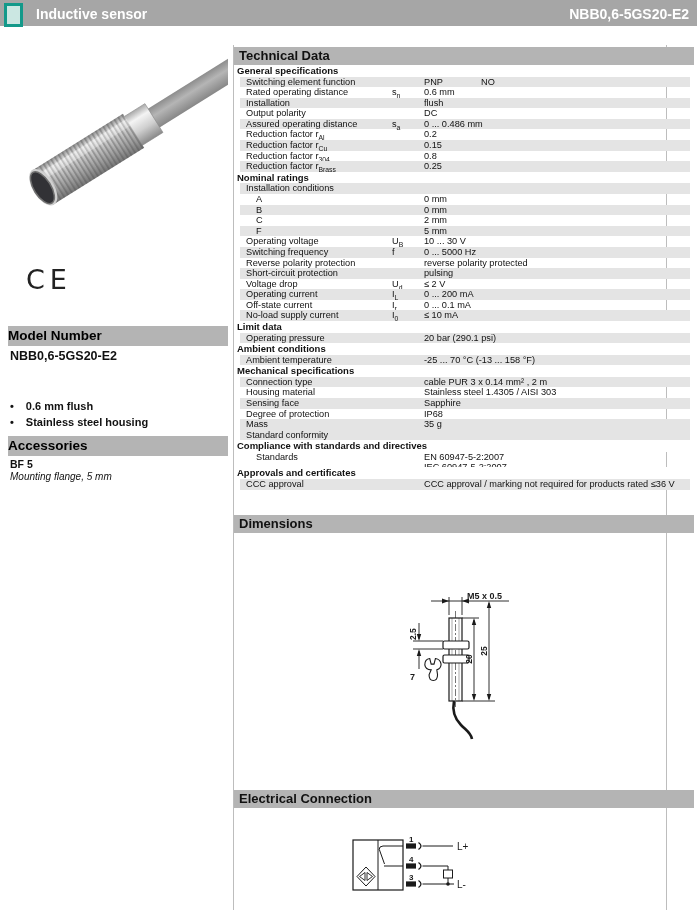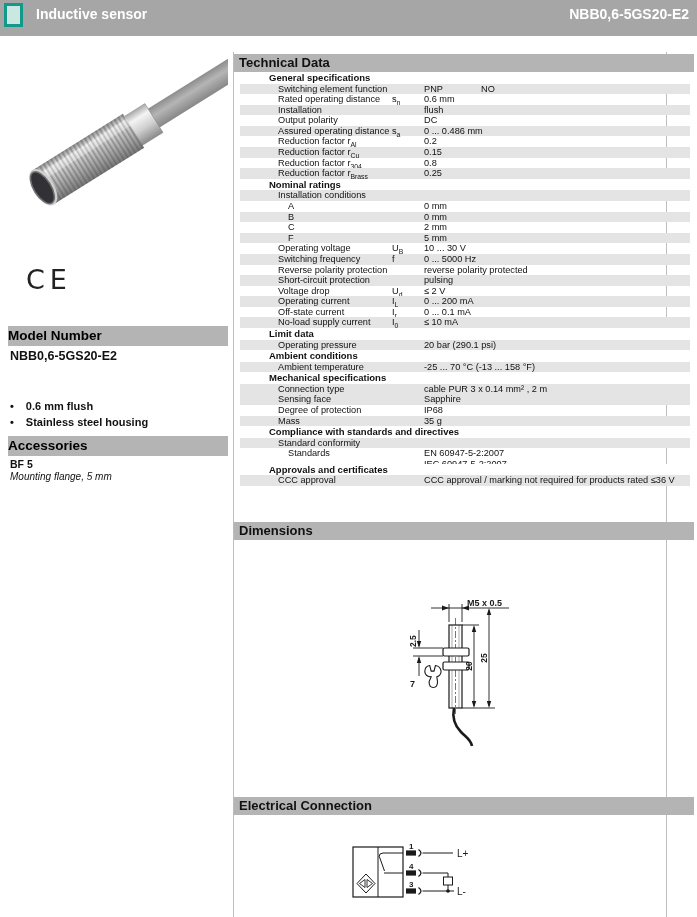--- a/index.html
+++ b/index.html
@@ -1,45 +1,45 @@
 <!DOCTYPE html>
 <html><head>
 <meta charset="utf-8">
 <style>
   html,body{margin:0;padding:0;}
   body{
     width:697px;height:917px;position:relative;overflow:hidden;
     background:#ffffff;font-family:"Liberation Sans",sans-serif;color:#111;
   }
   
-  .topbar{position:absolute;left:0;top:0;width:697px;height:36px;background:#a6a6a6;}
+  .topbar{position:absolute;left:0;top:0;width:697px;height:26px;background:#a6a6a6;}
   .topbar .sq{position:absolute;left:4px;top:3px;width:19px;height:24px;background:#cbe7e2;border:3px solid #13998a;box-sizing:border-box;}
   .topbar .ttl{position:absolute;left:36px;top:6px;font-size:14px;font-weight:bold;color:#ffffff;}
   .topbar .mdl{position:absolute;right:8px;top:6px;font-size:14px;font-weight:bold;color:#ffffff;}
   
   .leftcol{position:absolute;left:8px;top:38px;width:220px;height:879px;}
   .photo{position:absolute;left:0;top:17px;width:220px;height:250px;}
   .cemark{position:absolute;left:18px;top:226px;font-family:"DejaVu Sans",sans-serif;font-size:27px;letter-spacing:5px;color:#222;}
   .bar{position:absolute;left:0;width:220px;height:20px;background:#b4b4b4;font-size:13.5px;font-weight:bold;line-height:20px;box-sizing:border-box;color:#000;}
   .mn-bar{top:288px;} .ft-bar{top:338px;} .ac-bar{top:398px;}
   .mn-val{position:absolute;left:2px;top:311px;font-size:12.5px;font-weight:bold;}
   .features{position:absolute;left:2px;top:360px;font-size:11px;font-weight:bold;}
   .features .fi{display:flex;gap:12px;line-height:16px;}
   .features .dot{font-size:11px;}
   .acc-name{position:absolute;left:2px;top:420px;font-size:10.5px;font-weight:bold;}
   .acc-desc{position:absolute;left:2px;top:433px;font-size:10px;font-style:italic;}
   
-  .rightcol{position:absolute;left:233px;top:52px;width:434px;height:865px;border-left:1px solid #bdbdbd;border-right:1px solid #bdbdbd;box-sizing:border-box;}
+  .rightcol{position:absolute;left:233px;top:45px;width:434px;height:865px;border-left:1px solid #bdbdbd;border-right:1px solid #bdbdbd;box-sizing:border-box;}
   .secbar{position:absolute;left:0;width:460px;height:18px;background:#b4b4b4;font-size:13px;font-weight:bold;line-height:18px;padding-left:5px;box-sizing:border-box;}
   .td-bar{top:2px;} .dim-bar{top:470px;} .el-bar{top:745px;}
   
   .ttable{position:absolute;left:0;top:20px;width:460px;}
   .trow{position:relative;margin:0 4px 0 6px;min-height:10.6px;line-height:10.6px;font-size:9.2px;}
   .trow.sh{background:#e4e4e4;}
-  .trow .lbl{display:inline-block;padding-left:6px;margin-left:32px;}
+  .trow .lbl{display:inline-block;padding-left:6px;}
   .trow.ind .lbl{padding-left:16px;}
   .trow .sym{position:absolute;left:152px;top:0;}
   .trow .val{position:absolute;left:184px;top:0;white-space:pre-line;}
   .trow .val2{position:absolute;left:241px;top:0;}
   .trow.sec{background:#fff;font-size:9.5px;font-weight:bold;min-height:11.5px;line-height:11.5px;margin:0 4px 0 3px;}
   .trow.sec .lbl{padding-left:0;}
   .trow.gap{margin-top:5px;}
   sub{font-size:6.8px;line-height:0;}
   
   .dimsvg{position:absolute;left:160px;top:541px;width:150px;height:160px;}
@@ -140,25 +140,26 @@
       <div class="trow"><span class="lbl">Voltage drop</span><span class="sym">U<sub>d</sub></span><span class="val">≤ 2 V</span></div>
       <div class="trow sh"><span class="lbl">Operating current</span><span class="sym">I<sub>L</sub></span><span class="val">0 ... 200 mA</span></div>
       <div class="trow"><span class="lbl">Off-state current</span><span class="sym">I<sub>r</sub></span><span class="val">0 ... 0.1 mA</span></div>
       <div class="trow sh"><span class="lbl">No-load supply current</span><span class="sym">I<sub>0</sub></span><span class="val">≤ 10 mA</span></div>
       <div class="trow sec"><span class="lbl">Limit data</span></div>
       <div class="trow sh"><span class="lbl">Operating pressure</span><span class="val">20 bar (290.1 psi)</span></div>
       <div class="trow sec"><span class="lbl">Ambient conditions</span></div>
       <div class="trow sh"><span class="lbl">Ambient temperature</span><span class="val">-25 ... 70 °C (-13 ... 158 °F)</span></div>
       <div class="trow sec"><span class="lbl">Mechanical specifications</span></div>
       <div class="trow sh"><span class="lbl">Connection type</span><span class="val">cable PUR 3 x 0.14 mm² , 2 m</span></div>
+      <div class="trow"><span class="lbl">Housing material</span><span class="val">Stainless steel 1.4305 / AISI 303</span></div>
       <div class="trow sh"><span class="lbl">Sensing face</span><span class="val">Sapphire</span></div>
       <div class="trow"><span class="lbl">Degree of protection</span><span class="val">IP68</span></div>
       <div class="trow sh"><span class="lbl">Mass</span><span class="val">35 g</span></div>
+      <div class="trow sh"><span class="lbl">Standard conformity</span></div>
       <div class="trow sec"><span class="lbl">Compliance with standards and directives</span></div>
-      <div class="trow sh"><span class="lbl">Standard conformity</span></div>
       <div class="trow ind"><span class="lbl">Standards</span><span class="val">EN 60947-5-2:2007
 IEC 60947-5-2:2007</span></div>
       <div class="trow sec gap"><span class="lbl">Approvals and certificates</span></div>
       <div class="trow sh"><span class="lbl">CCC approval</span><span class="val">CCC approval / marking not required for products rated ≤36 V</span></div>
     </div>
 
   <div class="secbar dim-bar">Dimensions</div>
 
   <svg class="dimsvg" viewBox="393 593 150 160">
     <g stroke="#1a1a1a" stroke-width="0.9" fill="none">

